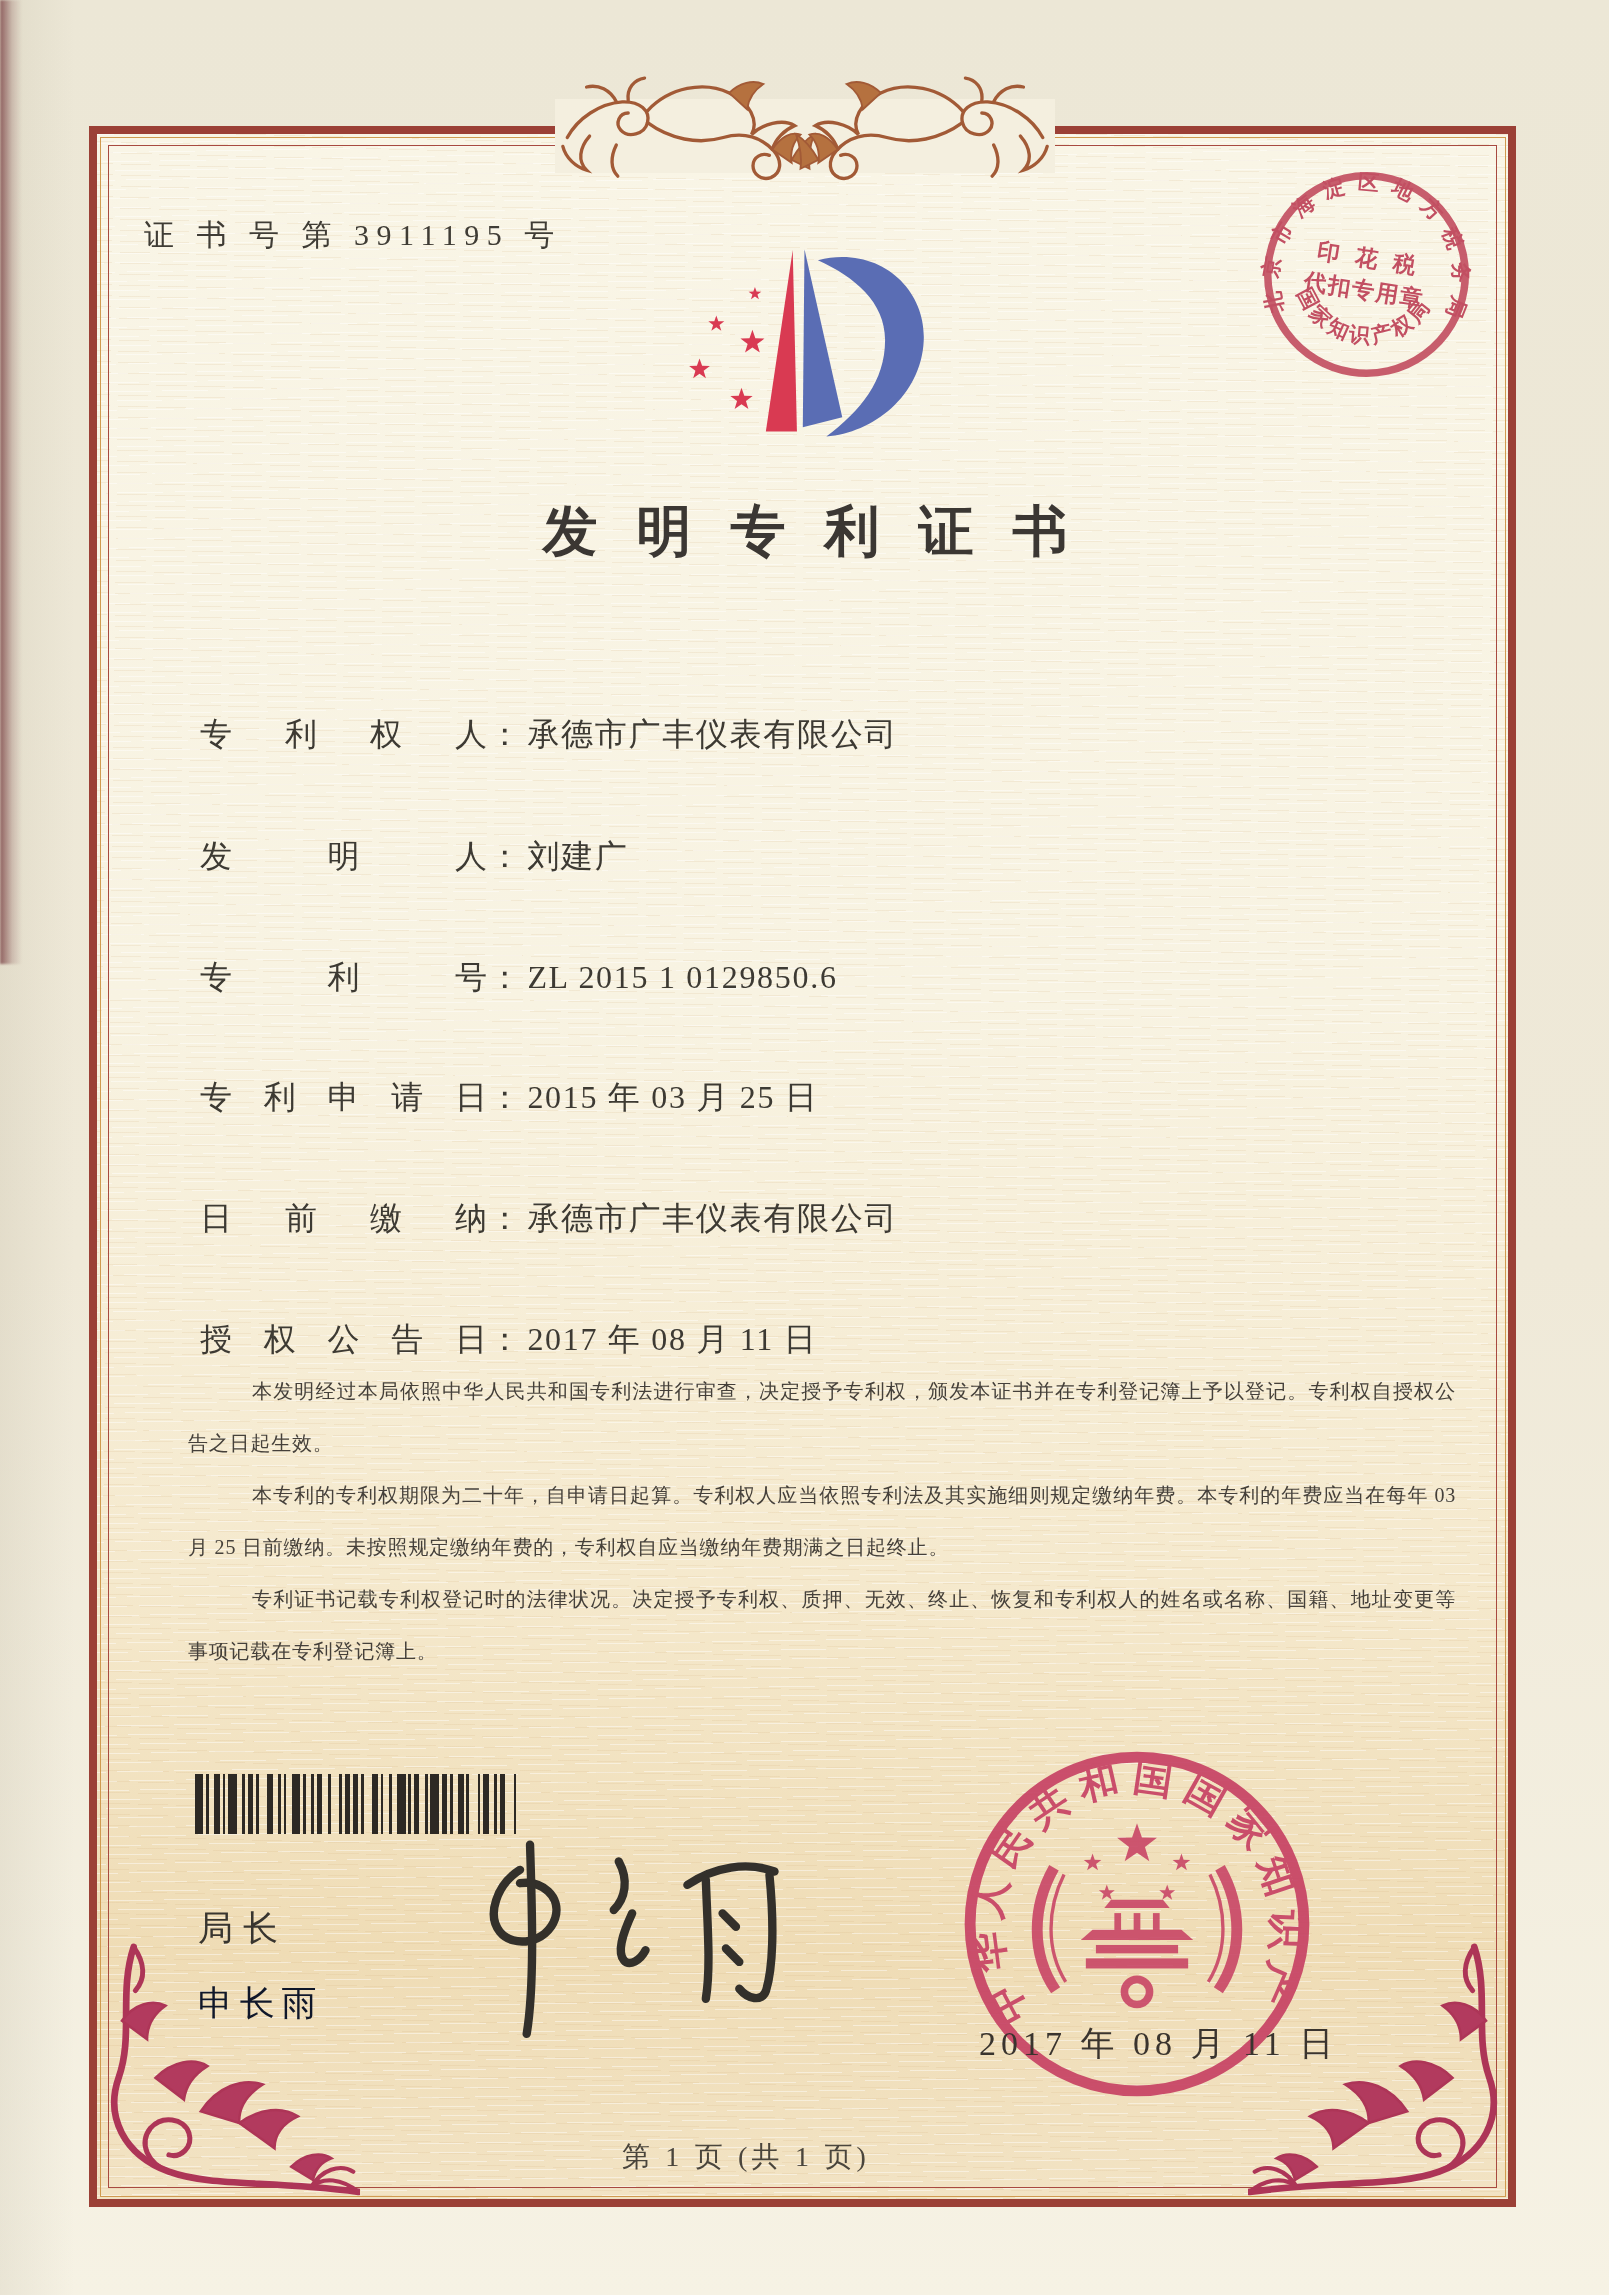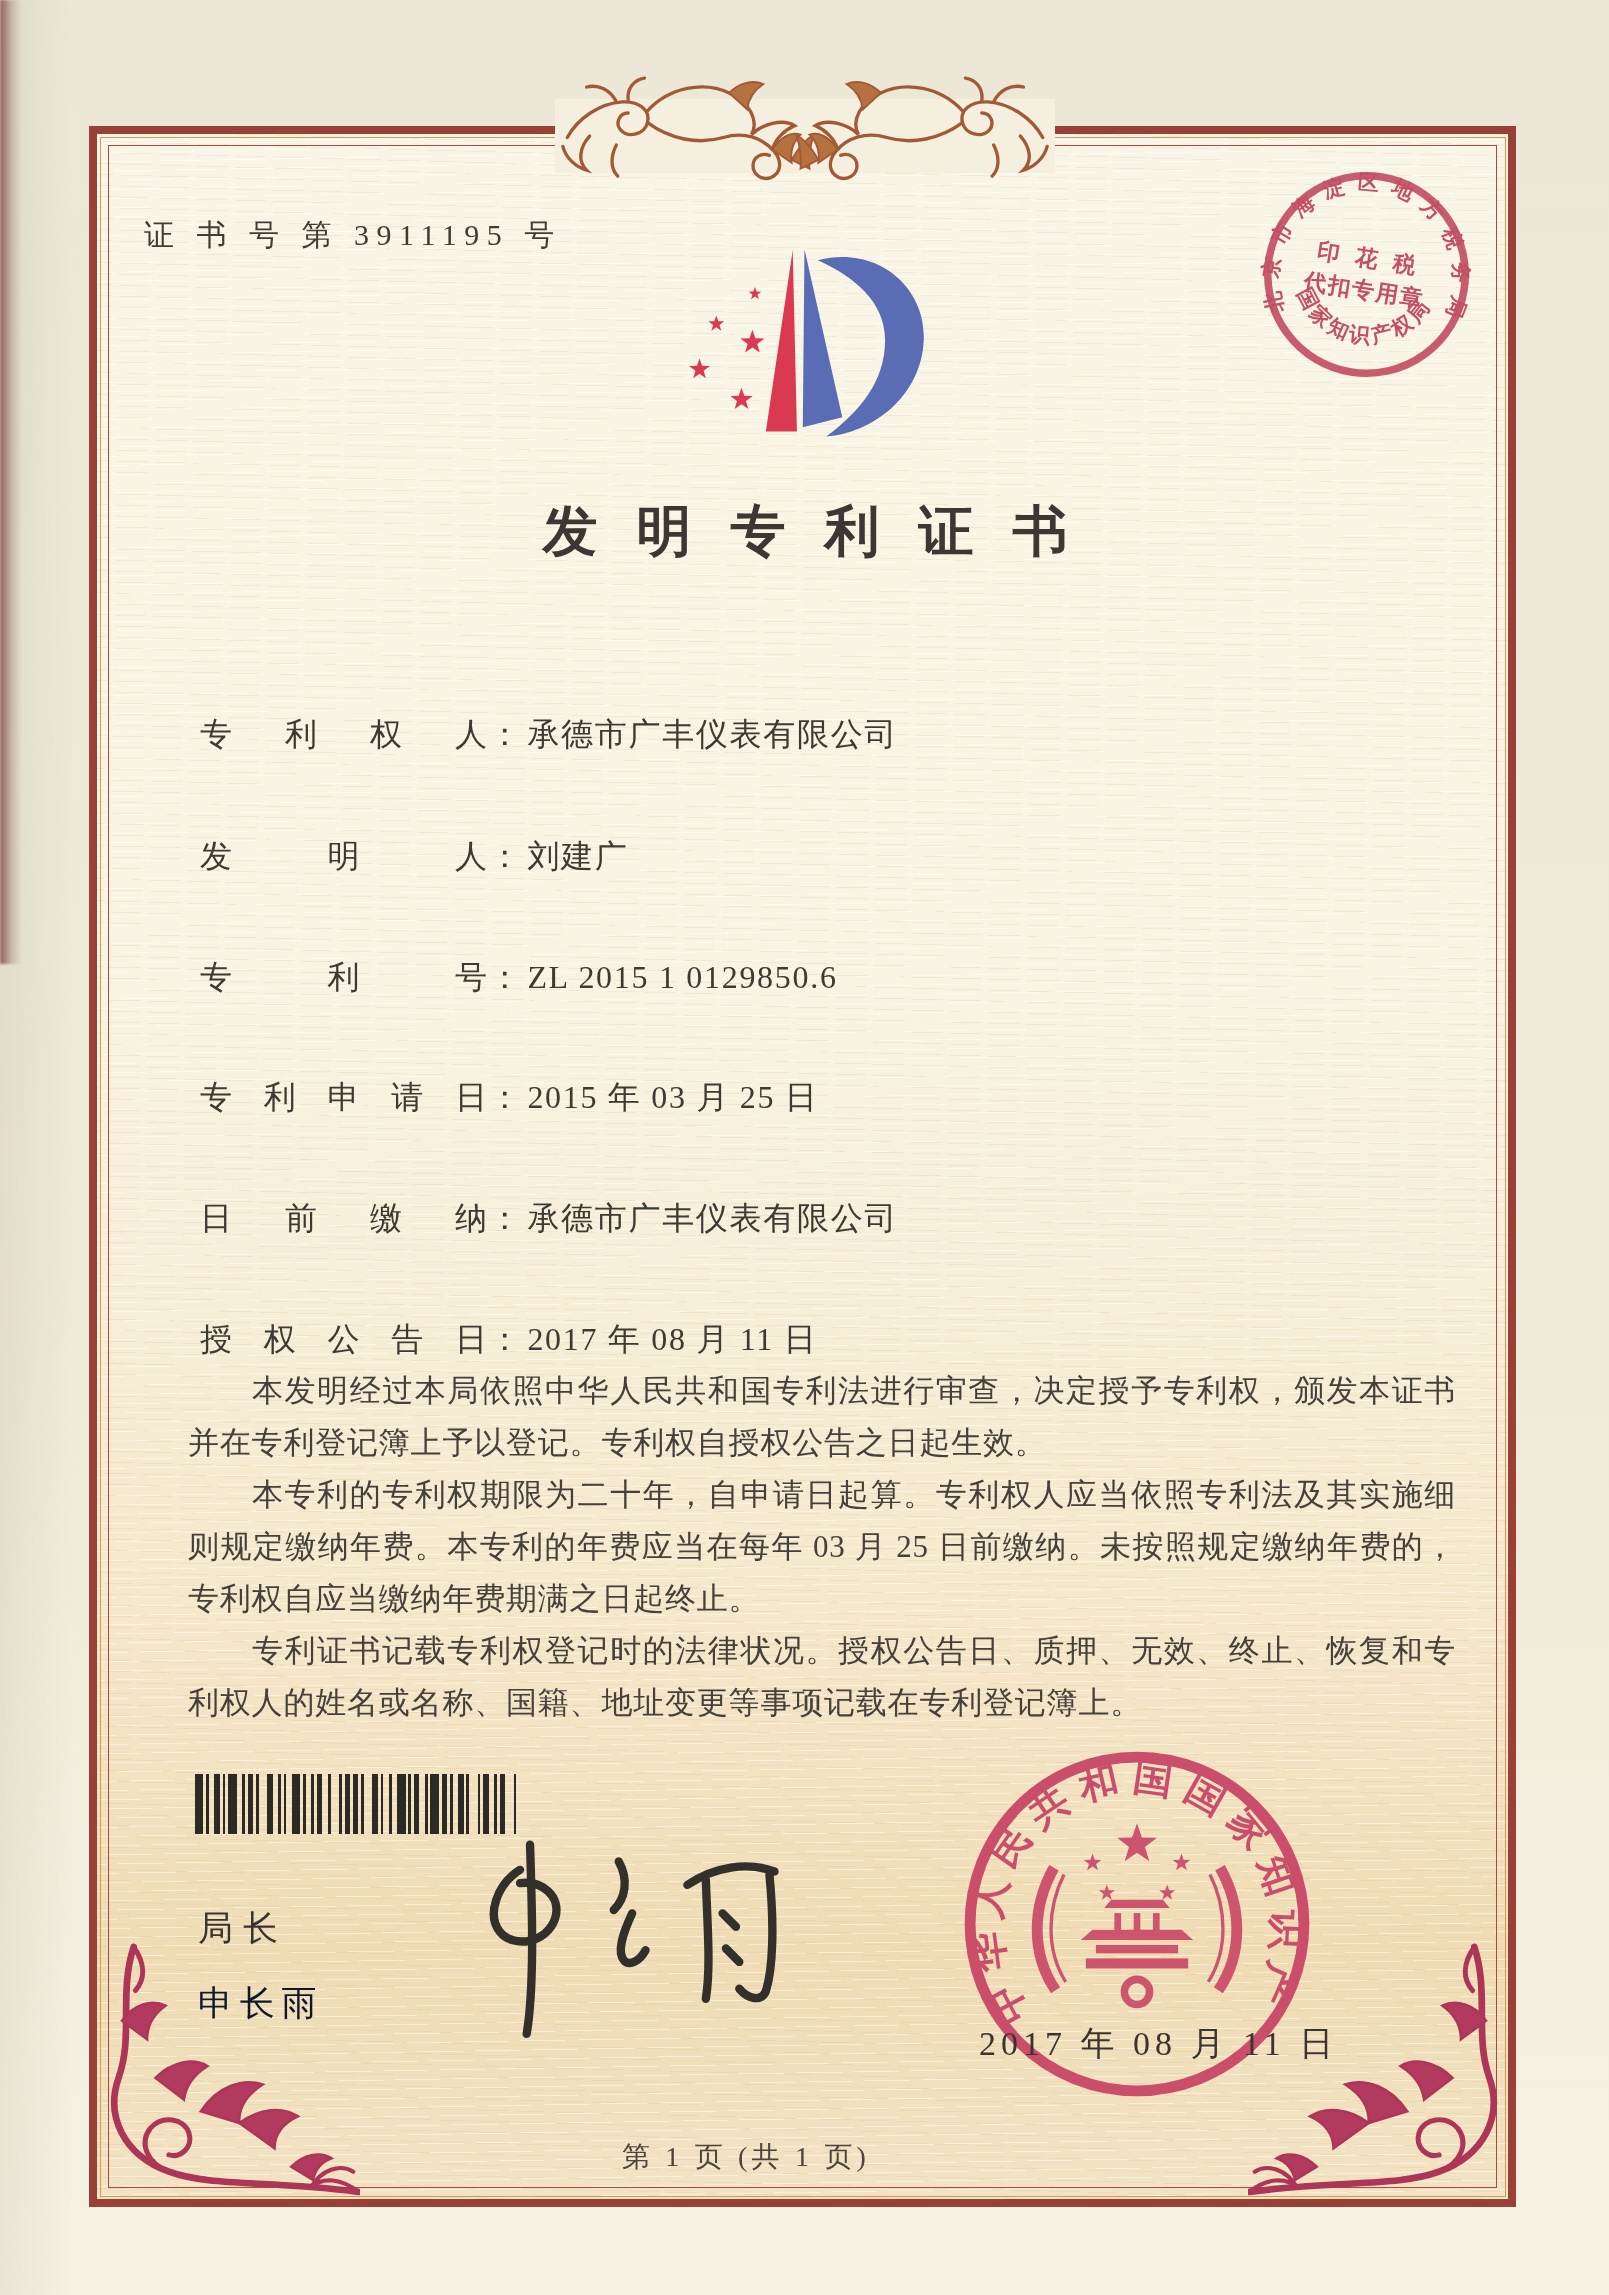--- a/index.html
+++ b/index.html
@@ -34,21 +34,21 @@
   .certno{left:144px;top:215px;font-size:30px;letter-spacing:7.5px;color:#3f3c35;}
   .logo{left:681px;top:240px;width:252px;height:220px;}
   .title{left:0;top:495px;width:100%;text-align:center;font-size:55px;font-weight:600;
     letter-spacing:39px;text-indent:39px;color:#3b3733;}
   .stamp{left:1251px;top:159px;width:231px;height:231px;transform:rotate(9deg);}
   .field{left:200px;font-size:32px;color:#3d3a33;white-space:nowrap;}
   .flabel{display:inline-block;width:287px;text-align:justify;text-align-last:justify;vertical-align:top;}
   .fcolon{margin:0 6.7px 0 1.7px;}
   .fvalue{letter-spacing:1.7px;}
   .f0{top:713px;} .f1{top:835px;} .f2{top:956px;} .f3{top:1076px;} .f4{top:1197px;} .f5{top:1318px;font-family:Liberation Serif, serif;}
-  .paras{left:188px;top:1365px;width:1268px;font-size:31px;line-height:52px;
+  .paras{left:188px;top:1365px;width:1268px;font-size:20px;line-height:52px;
     text-align:justify;color:#45403a;letter-spacing:0.8px;}
   .paras p{margin:0;text-indent:64px;}
   .barcode{left:195px;top:1774px;width:419px;height:60px;display:flex;align-items:stretch;}
   .barcode span{display:block;height:100%;}
   .signer-title{left:198px;top:1905px;font-size:35px;letter-spacing:10px;color:#38352f;}
   .signer-name{left:198px;top:1980px;font-size:35px;letter-spacing:6.7px;color:#0f172a;}
   .signature{left:436px;top:1833px;width:394px;height:221px;}
   .seal{left:955px;top:1742px;width:364px;height:364px;}
   .seal-date{left:979px;top:2021px;font-size:34px;letter-spacing:5px;color:#3a342e;z-index:6;}
   .footer{left:553px;top:2138px;width:386px;text-align:center;font-size:28px;letter-spacing:4.2px;color:#4a453c;}
@@ -158,21 +158,21 @@
 <div class="abs field f4">
   <span class="flabel">日前缴纳</span><span class="fcolon">：</span><span class="fvalue">承德市广丰仪表有限公司</span>
 </div>
 <div class="abs field f5">
   <span class="flabel">授权公告日</span><span class="fcolon">：</span><span class="fvalue">2017 年 08 月 11 日</span>
 </div>
 
 <div class="abs paras">
   <p>本发明经过本局依照中华人民共和国专利法进行审查，决定授予专利权，颁发本证书并在专利登记簿上予以登记。专利权自授权公告之日起生效。</p>
   <p>本专利的专利权期限为二十年，自申请日起算。专利权人应当依照专利法及其实施细则规定缴纳年费。本专利的年费应当在每年 03 月 25 日前缴纳。未按照规定缴纳年费的，专利权自应当缴纳年费期满之日起终止。</p>
-  <p>专利证书记载专利权登记时的法律状况。授权公告日、质押、无效、终止、恢复和专利权人的姓名或名称、国籍、地址变更等事项记载在专利登记簿上。</p>
+  <p>专利证书记载专利权登记时的法律状况。决定授予专利权、质押、无效、终止、恢复和专利权人的姓名或名称、国籍、地址变更等事项记载在专利登记簿上。</p>
 </div>
 
 <div class="abs barcode" id="barcode">
     <span style="width: 8.3px; background: rgb(45, 41, 36);"></span>
     <span style="width: 2.8px; background: transparent;"></span>
     <span style="width: 2.8px; background: rgb(45, 41, 36);"></span>
     <span style="width: 5.5px; background: transparent;"></span>
     <span style="width: 5.5px; background: rgb(45, 41, 36);"></span>
     <span style="width: 2.8px; background: transparent;"></span>
     <span style="width: 2.8px; background: rgb(45, 41, 36);"></span>

